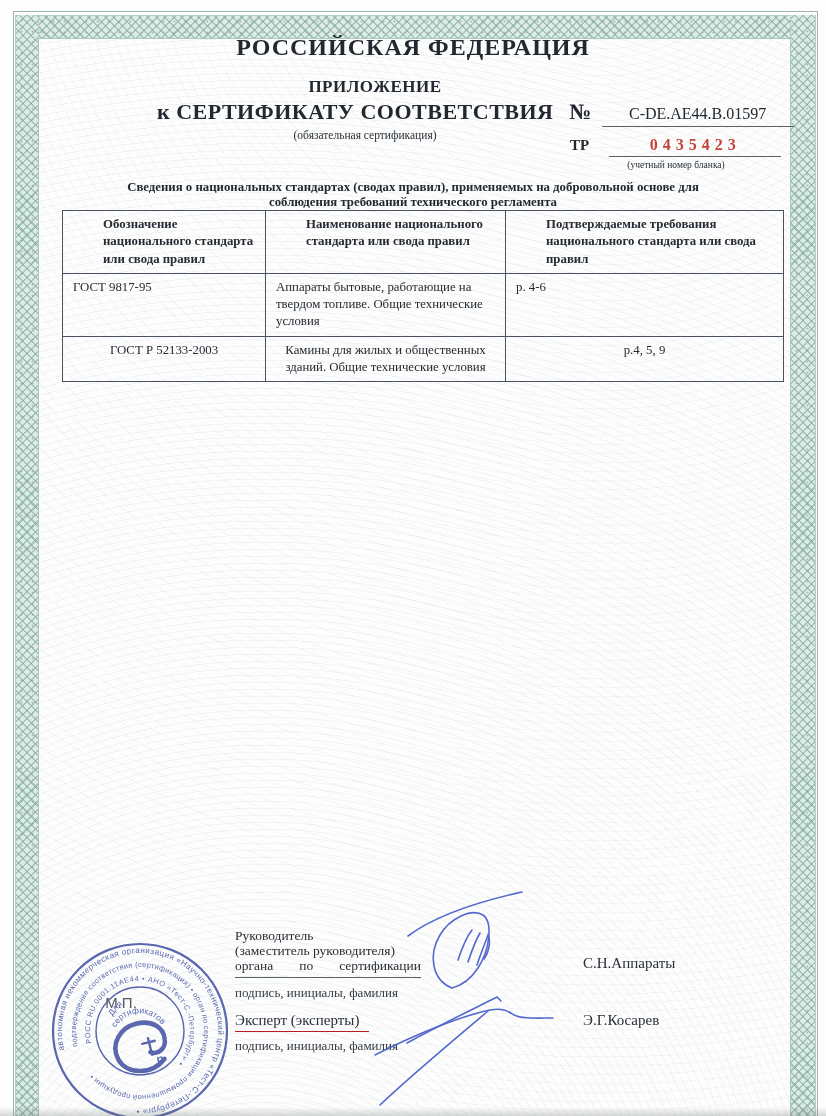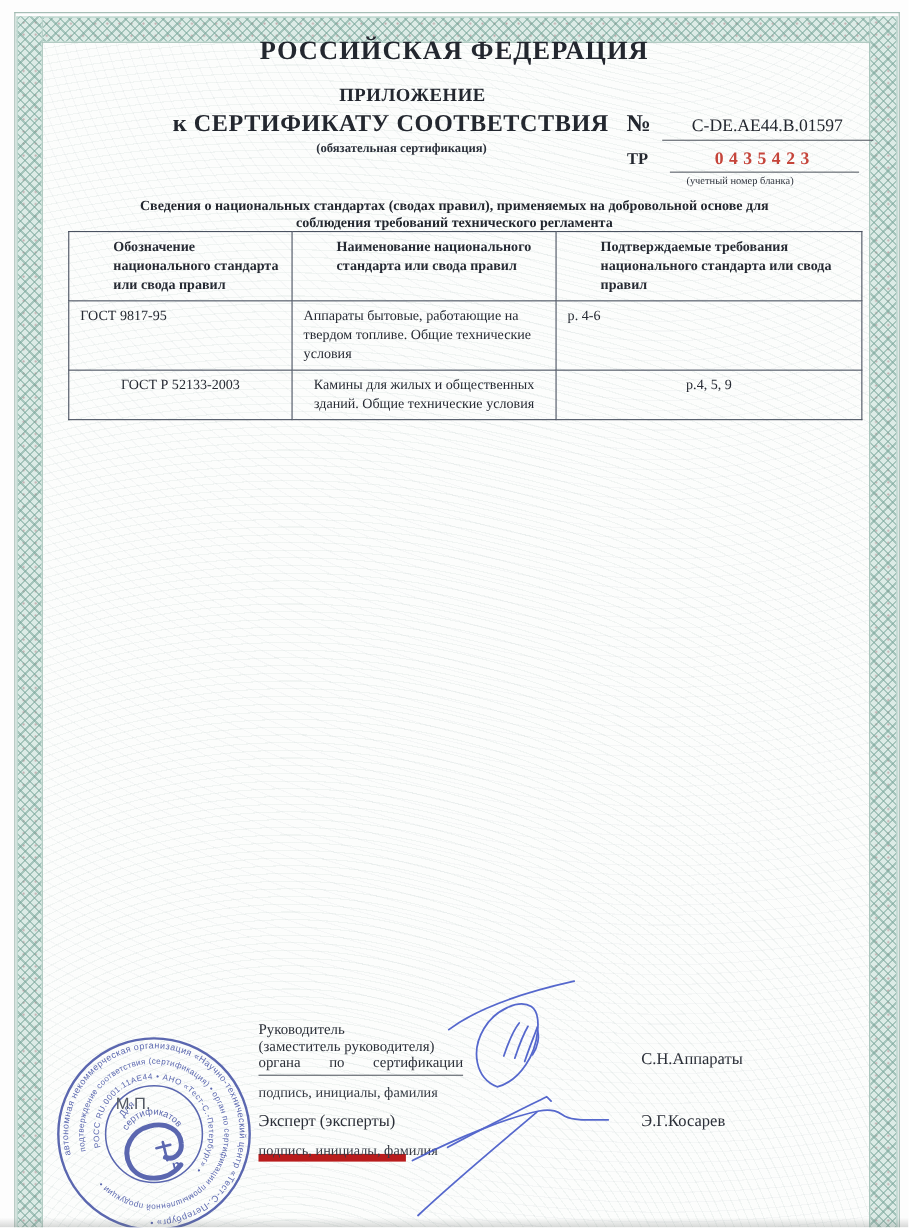--- a/index.html
+++ b/index.html
@@ -52,34 +52,34 @@
     font-weight:bold;color:#23272f;
   }
   .cert-line .subtitle{font-size:22px;letter-spacing:0.5px;}
   .cert-line .num-sign{font-size:22px;margin-left:16px;}
   .cert-number{
     font-size:16px;font-weight:normal;width:192px;margin-left:10px;
     text-align:center;border-bottom:1px solid #5a6068;padding-bottom:3px;
   }
   .cert-kind{
     position:absolute;top:129px;left:250px;width:230px;text-align:center;
-    font-size:11.5px;font-weight:bold;color:#2b303a;
+    font-size:11.5px;font-weight:normal;color:#2b303a;
   }
   .tr-row{
     position:absolute;top:136px;left:570px;display:flex;align-items:baseline;color:#23272f;
   }
   .tr-label{font-size:15px;font-weight:bold;}
   .blank-number{
     width:172px;margin-left:20px;text-align:center;
     border-bottom:1px solid #5a6068;padding-bottom:2px;
     font-family:Liberation Serif, serif;font-size:16px;font-weight:bold;
     letter-spacing:5px;color:#c5443a;
   }
   .blank-caption{
-    position:absolute;top:160px;left:624px;width:172px;text-align:left;
+    position:absolute;top:160px;left:590px;width:172px;text-align:center;
     font-size:9.5px;color:#2b303a;
   }
   .intro-heading{
     position:absolute;top:180px;left:93px;width:640px;text-align:center;
     font-size:12.8px;font-weight:bold;line-height:1.2;color:#23272f;
   }
   
   .std-table{
     position:absolute;top:210px;left:62px;width:721px;
     border-collapse:collapse;table-layout:fixed;
@@ -96,21 +96,21 @@
     position:absolute;top:928px;left:235px;width:186px;
     font-size:13.5px;line-height:1.12;color:#2b2f38;
     border-bottom:1px solid #5a6068;padding-bottom:4px;
   }
   .head-role .justify{text-align:justify;text-align-last:justify;}
   .sig-caption{font-size:13px;color:#363b44;margin-top:2px;}
   .head-caption{position:absolute;top:983px;left:235px;}
   .head-name{position:absolute;top:955px;left:583px;font-size:15px;color:#2b2f38;}
   .expert-role{
     position:absolute;top:1012px;left:235px;width:134px;
-    font-size:15px;color:#2b2f38;border-bottom:7px solid #b91c1c;padding-bottom:20px;
+    font-size:15px;color:#2b2f38;border-bottom:1px solid #b91c1c;padding-bottom:2px;
   }
   .expert-caption{position:absolute;top:1036px;left:235px;}
   .expert-name{position:absolutel;position:absolute;top:1012px;left:583px;font-size:15px;color:#2b2f38;}
   
   .stamp-svg{position:absolute;top:936px;left:45px;opacity:0.88;}
   .stamp-svg text{font-family:"Liberation Sans", sans-serif;}
   .sig-svg{position:absolute;top:880px;left:370px;opacity:0.9;}
 </style>
 </head>
 <body>

